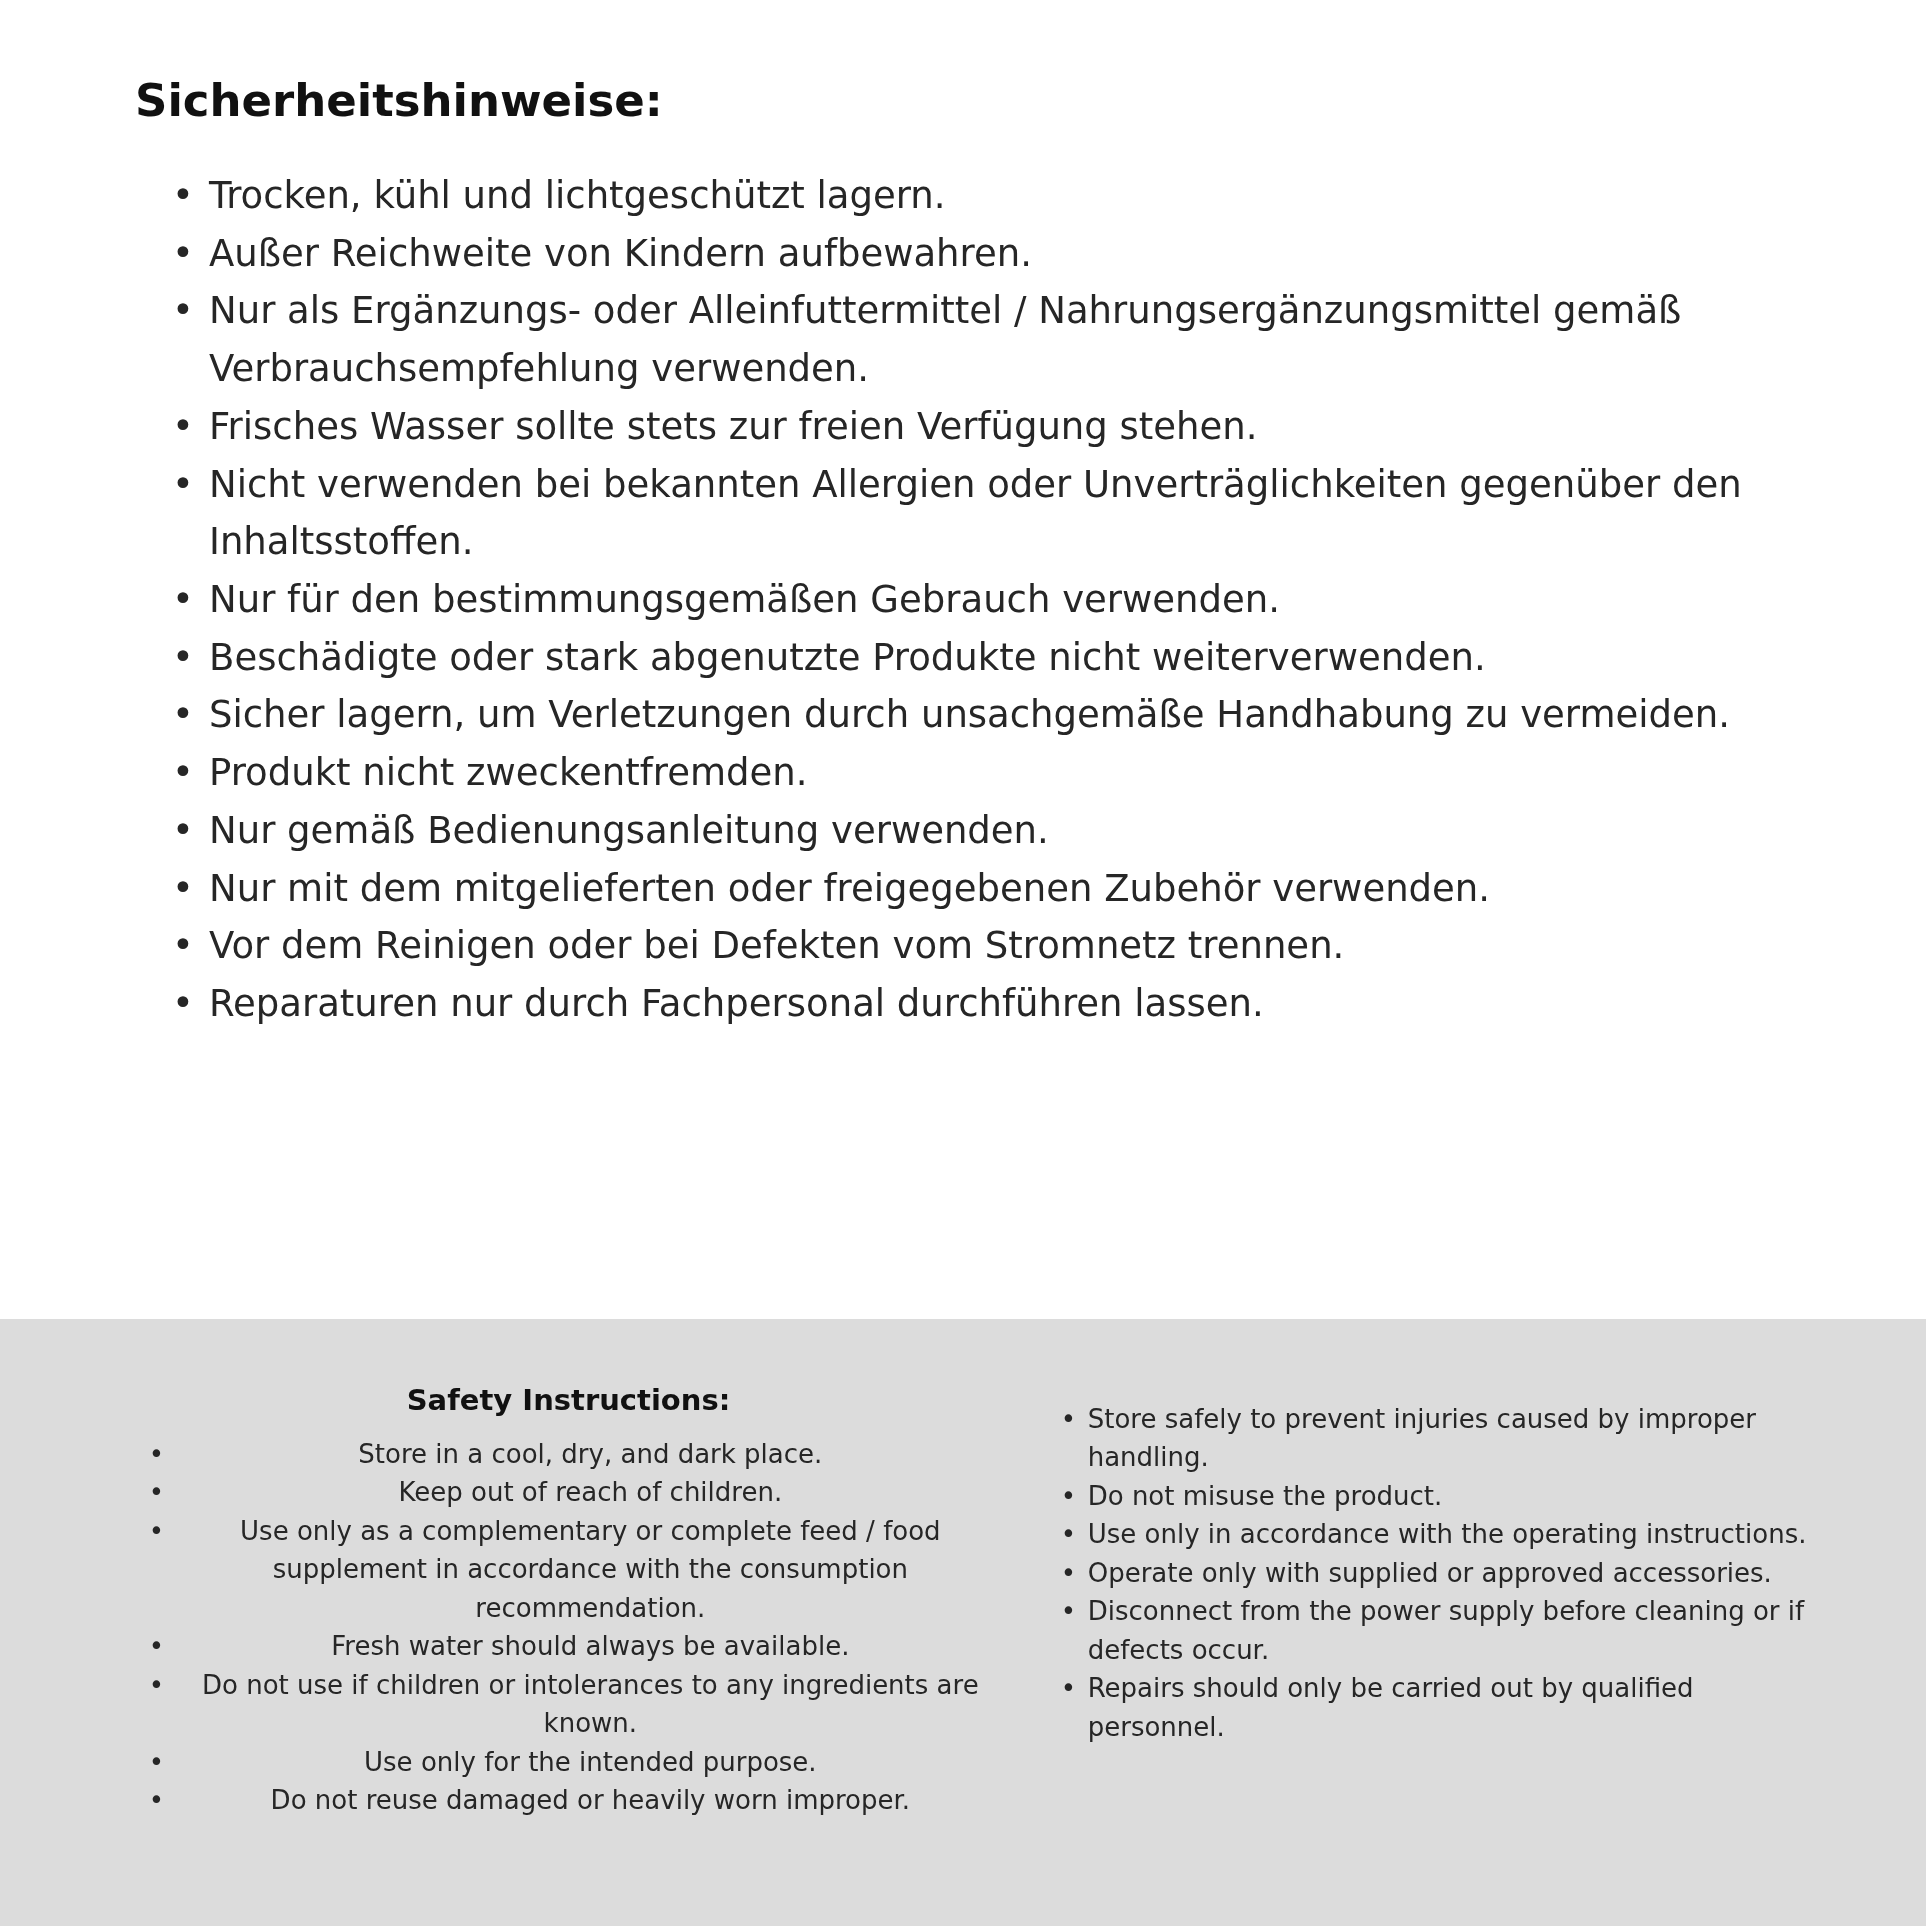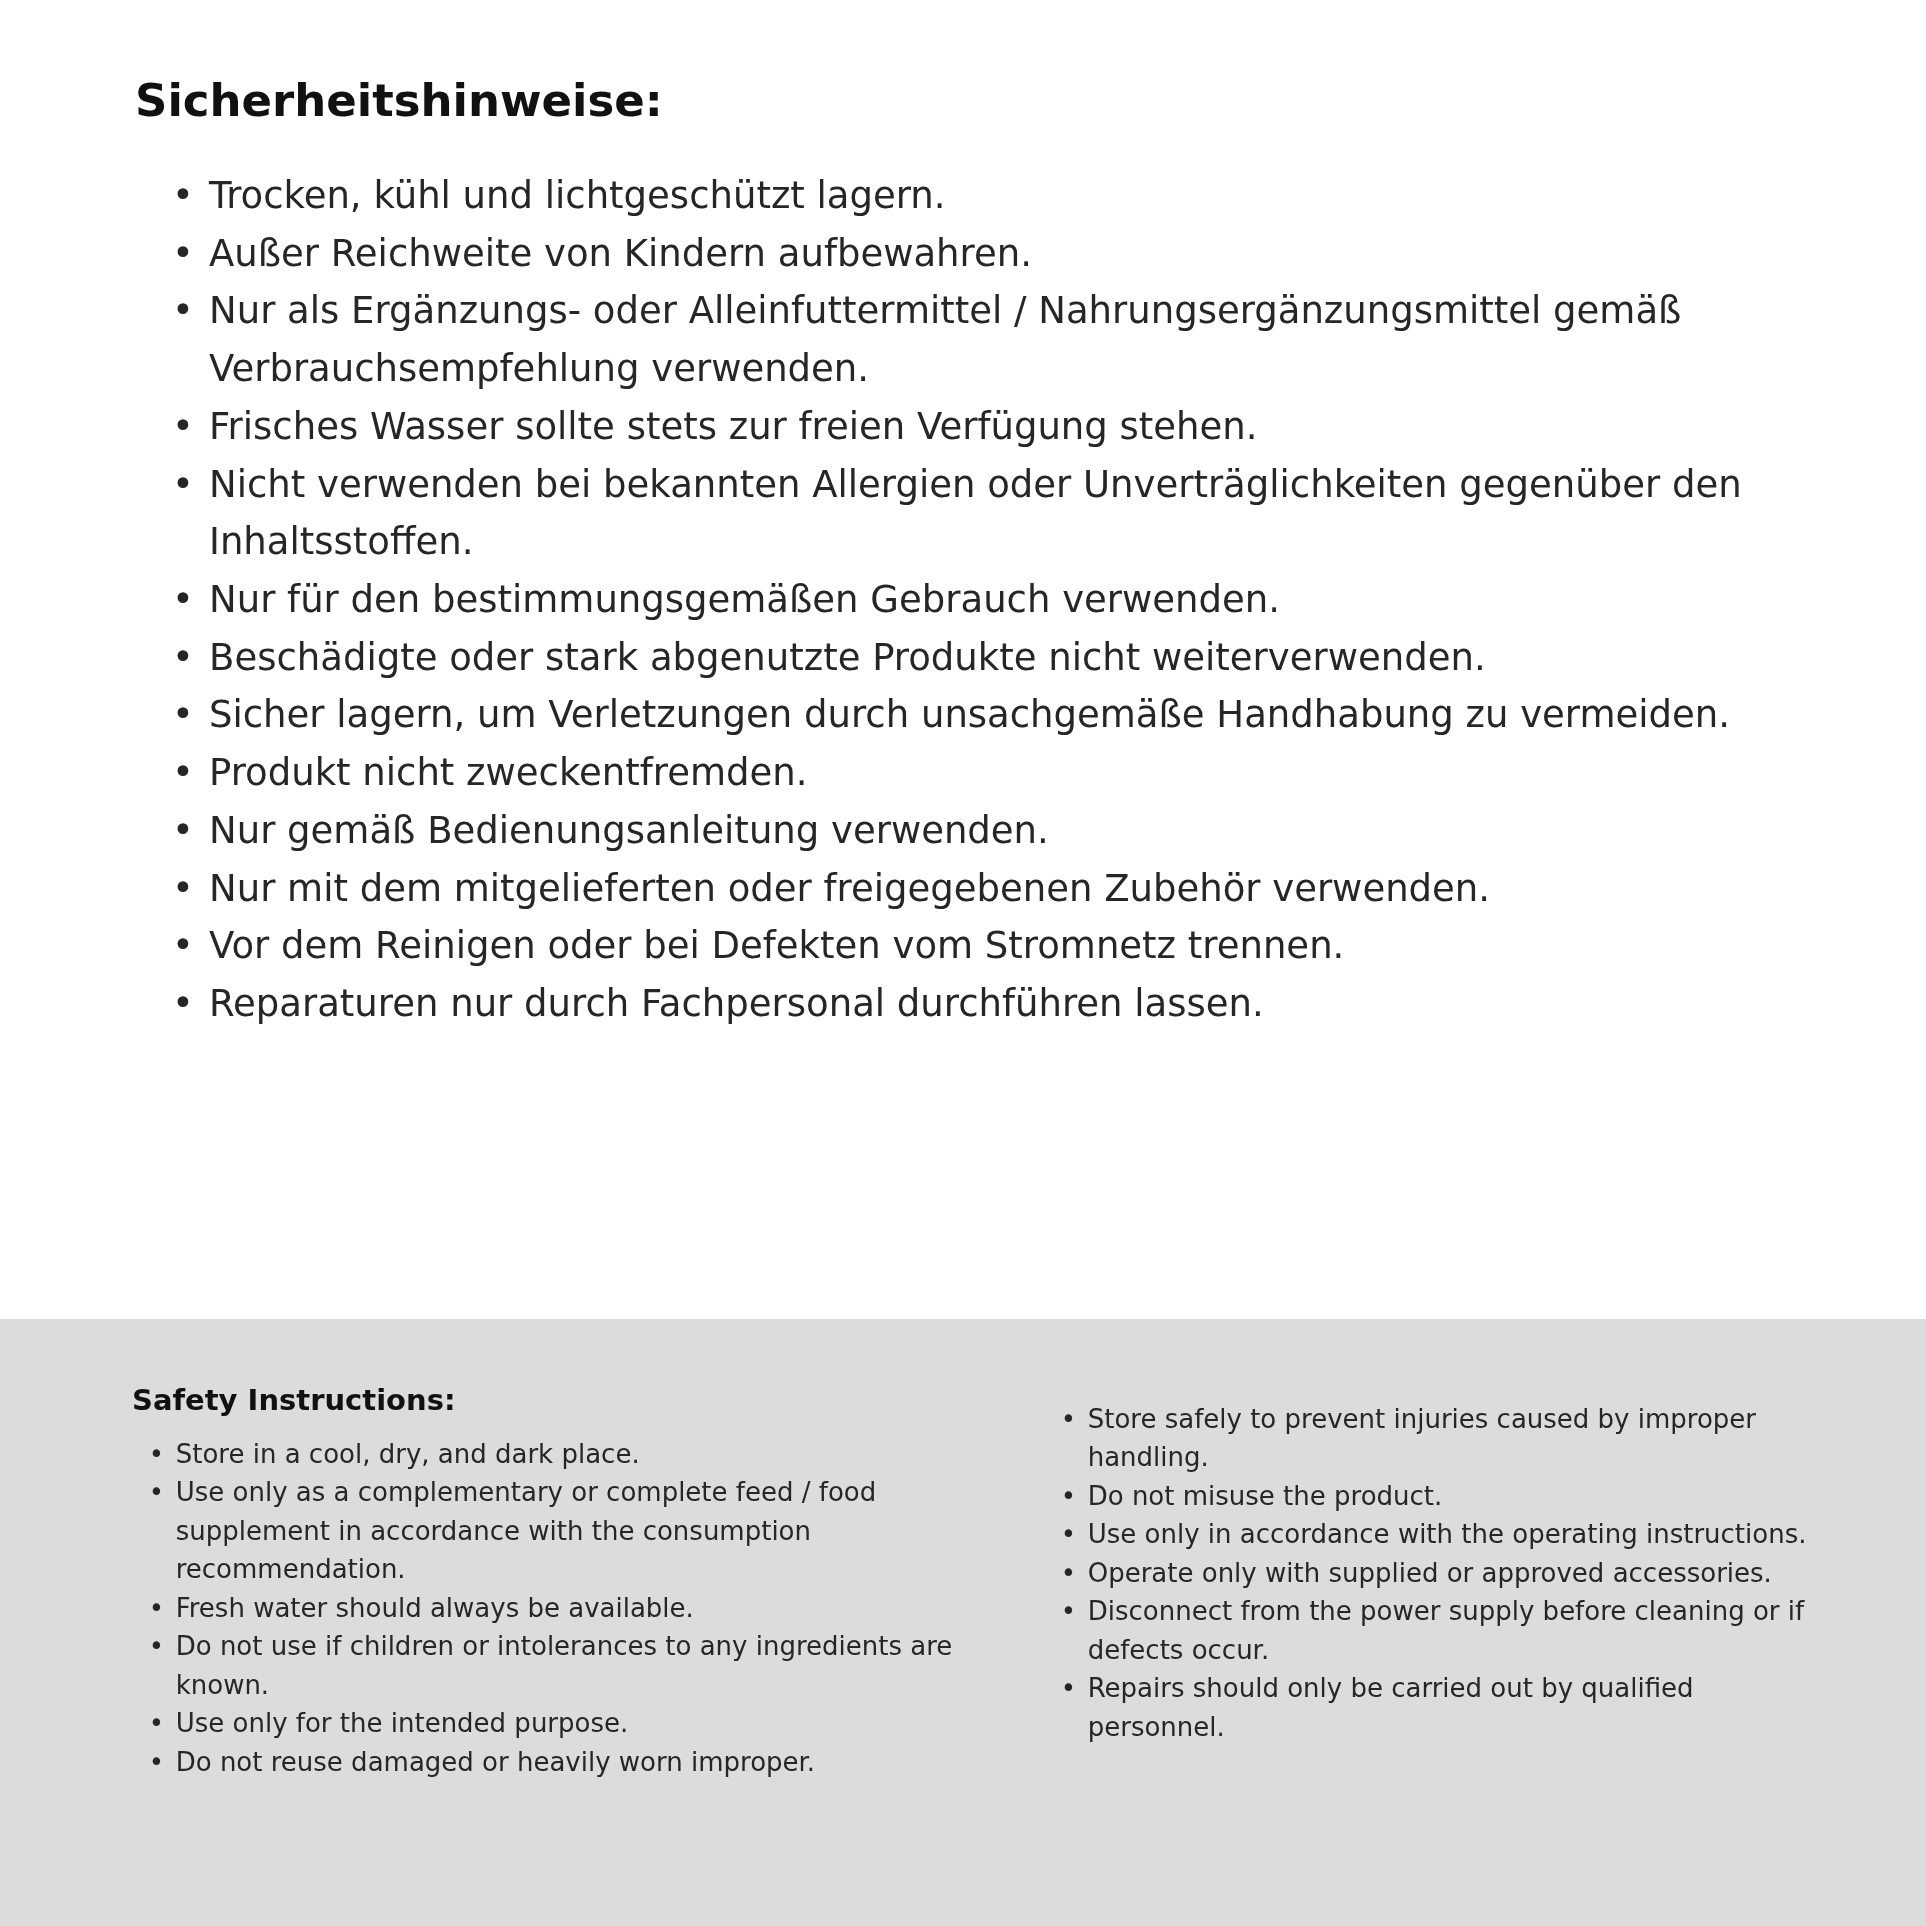--- a/index.html
+++ b/index.html
@@ -66,20 +66,21 @@
     bottom:0;
     background:var(--section_bg);
     padding:64px 90px 0 132px;
     display:flex;
     align-items:flex-start;
   }
   .english .col-left{
     width:912px;
     flex:0 0 912px;
     padding-right:39px;
+    text-align:center;
   }
   .english .col-right{
     flex:1 1 auto;
     max-width:854px;
   }
   .english h2{
     margin:0 0 18px 0;
     font-size:29px;
     font-weight:700;
     color:var(--heading_text);
@@ -129,20 +130,21 @@
         <li>Vor dem Reinigen oder bei Defekten vom Stromnetz trennen.</li>
         <li>Reparaturen nur durch Fachpersonal durchführen lassen.</li>
       </ul>
   </section>
 
   <section class="english">
     <div class="col-left">
       <h2>Safety Instructions:</h2>
       <ul class="en-list">
           <li>Store in a cool, dry, and dark place.</li>
+          <li>Keep out of reach of children.</li>
           <li>Use only as a complementary or complete feed / food supplement in accordance with the consumption recommendation.</li>
           <li>Fresh water should always be available.</li>
           <li>Do not use if children or intolerances to any ingredients are known.</li>
           <li>Use only for the intended purpose.</li>
           <li>Do not reuse damaged or heavily worn improper.</li>
         </ul>
     </div>
     <div class="col-right">
       <ul class="en-list">
           <li>Store safely to prevent injuries caused by improper handling.</li>

